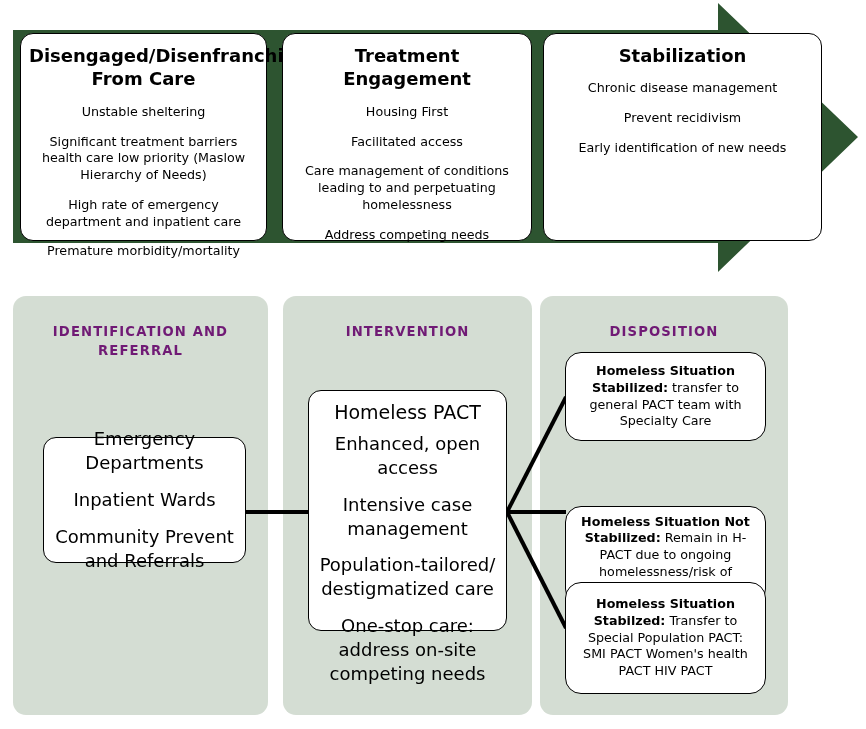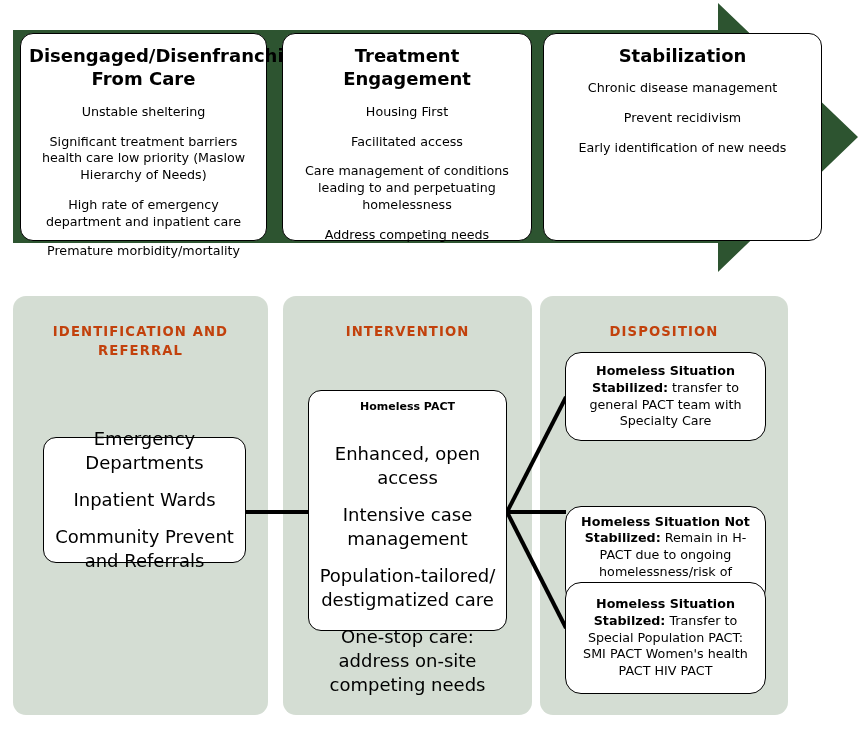--- a/index.html
+++ b/index.html
@@ -64,21 +64,21 @@
   }
   .panel-title {
     position: absolute;
     width: 100%;
     top: 26px;
     text-align: center;
     font-weight: bold;
     font-size: 13.2px;
     letter-spacing: 1.1px;
     line-height: 1.45;
-    color: #c2410c;
+    color: #701a75;
   }
   #panel-identification { left: 13px;  top: 296px; width: 255px; height: 419px; }
   #panel-intervention   { left: 283px; top: 296px; width: 249px; height: 419px; }
   #panel-disposition    { left: 540px; top: 296px; width: 248px; height: 419px; }
 
   
   #lines-svg {
     position: absolute;
     left: 0;
     top: 280px;
@@ -91,23 +91,23 @@
     position: absolute;
     box-sizing: border-box;
     background: #ffffff;
     border: 1.6px solid #000000;
     border-radius: 13px;
     text-align: center;
     padding: 9px 9px;
     line-height: 1.3;
   }
   .wbox .box-title {
-    font-weight: bold;
-    font-size: 11px;
-    margin-bottom: 28px;
+    font-weight: normal;
+    font-size: 19px;
+    margin-bottom: 7px;
   }
   .wbox .box-line {
     font-size: 18px;
     line-height: 1.33;
     margin-bottom: 13px;
   }
   .wbox .box-line:last-child { margin-bottom: 0; }
 
   #box-referral { left: 43px;  top: 437px; width: 203px; height: 126px;
                   display: flex; flex-direction: column; justify-content: center; }

